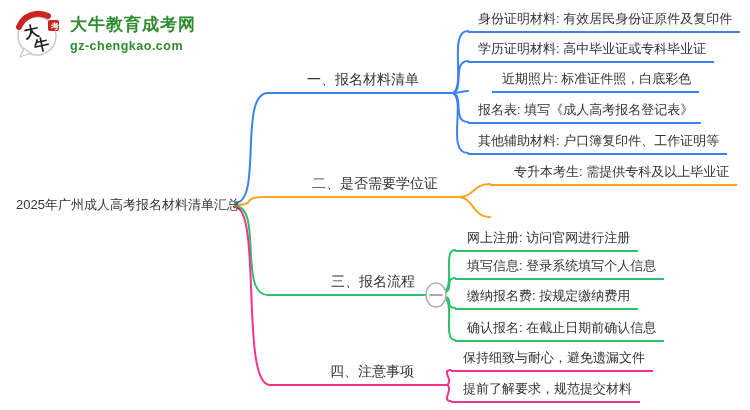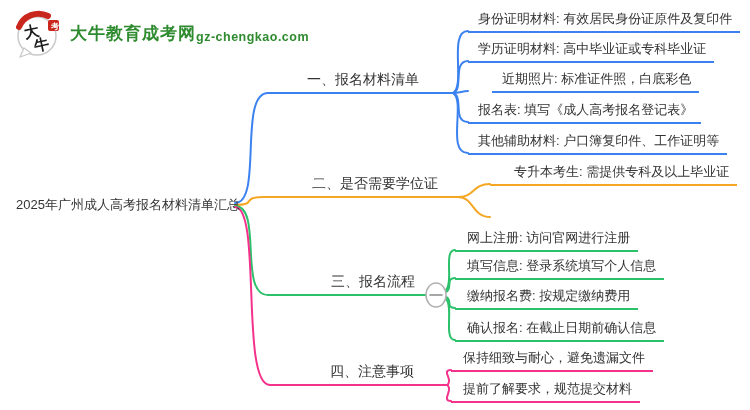--- a/index.html
+++ b/index.html
@@ -10,21 +10,21 @@
   #canvas{
     position:relative;
     width:750px;height:410px;
     background:#ffffff;
     overflow:hidden;
   }
   #wires{position:absolute;left:0;top:0;width:750px;height:410px;}
 
   
   .logo{position:absolute;left:14px;top:10px;display:flex;align-items:center;gap:8px;}
-  .logo-text{display:flex;flex-direction:row;line-height:1.1;}
+  .logo-text{display:flex;flex-direction:column;line-height:1.1;}
   .logo-title{font-size:17px;font-weight:bold;color:var(--brand);letter-spacing:1px;}
   .logo-domain{font-size:12.5px;font-weight:bold;color:var(--brand);letter-spacing:.5px;margin-top:6px;}
 
   
   .root-title{
     position:absolute;left:16px;top:196px;width:232px;
     font-size:13px;color:#333;line-height:17px;white-space:nowrap;
   }
 
   

